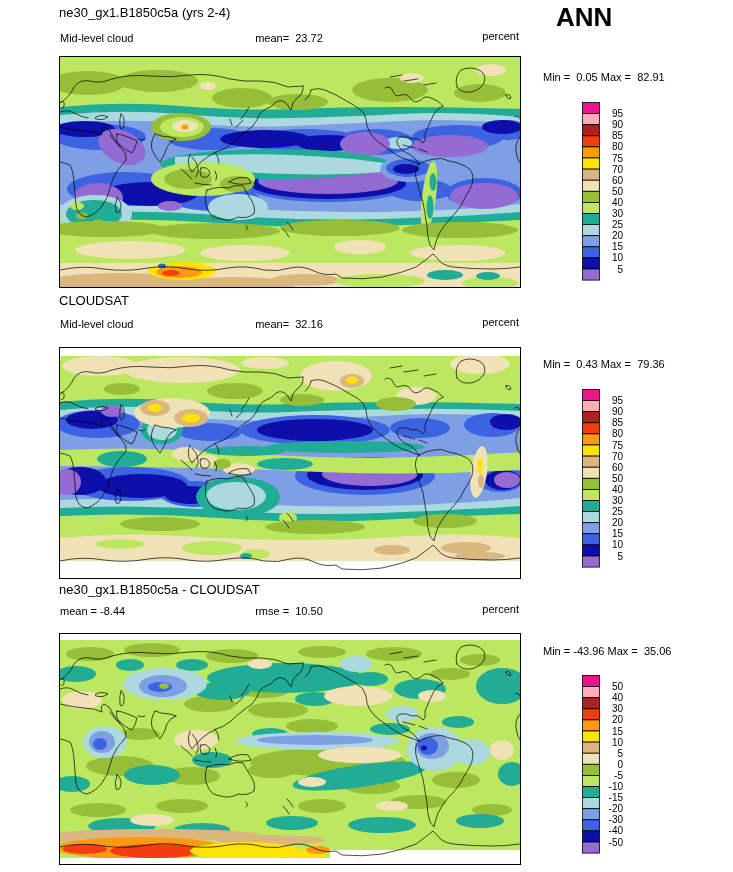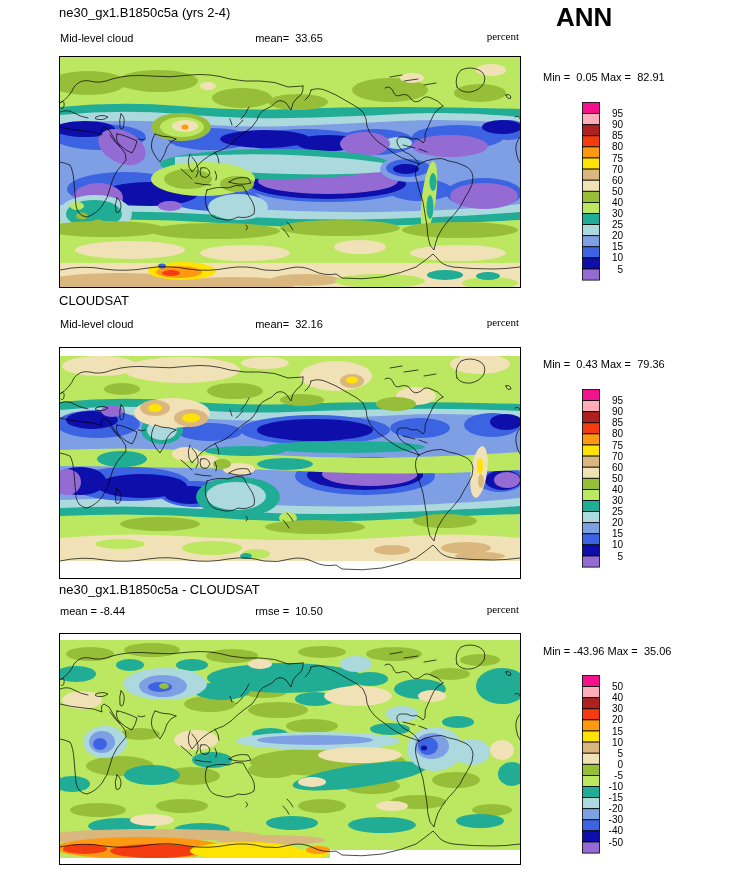--- a/index.html
+++ b/index.html
@@ -1,33 +1,33 @@
 <!DOCTYPE html>
 <html><head>
 <meta charset="utf-8">
 <style>
   html,body{margin:0;padding:0;background:#fff;}
   body{width:733px;height:872px;position:relative;font-family:"Liberation Sans",sans-serif;color:#000;overflow:hidden;}
   .t{position:absolute;white-space:pre;line-height:1.15;}
   .ptitle{left:59px;width:460px;text-align:left;font-size:13px;}
   .rowL{left:60px;font-size:11px;}
   .rowC{left:59px;width:460px;text-align:center;font-size:11px;}
-  .rowR{left:59px;width:460px;text-align:right;font-size:11px;font-family:Liberation Serif, serif;}
+  .rowR{left:59px;width:460px;text-align:right;font-size:11px;}
   .minmax{left:537px;font-size:11px;margin-left:6px;}
   .ann{left:556px;top:3px;font-size:26px;font-weight:bold;}
   .map{position:absolute;left:59px;width:462px;height:232px;border:1px solid #000;box-sizing:border-box;}
   .map svg{display:block;width:100%;height:100%;}
   .cb{position:absolute;left:582px;}
 </style>
 </head>
 <body>
 
 <div class="t ptitle" style="top:6px">ne30_gx1.B1850c5a (yrs 2-4)</div>
 <div class="t rowL" style="top:32px">Mid-level cloud</div>
-<div class="t rowC" style="top:32px">mean=  33.65</div>
+<div class="t rowC" style="top:32px">mean=  23.72</div>
 <div class="t rowR" style="top:30px">percent</div>
 <div class="t ann">ANN</div>
 <div class="t minmax" style="top:71px">Min =  0.05 Max =  82.91</div>
 <div class="cb" style="top:102px"><svg width="48" height="180" xmlns="http://www.w3.org/2000/svg">
       <rect x="0.5" y="0.5" width="17" height="11.1" fill="#F2138C" stroke="#000" stroke-width="0.8"></rect>
       <rect x="0.5" y="11.6" width="17" height="11.1" fill="#FFAEB9" stroke="#000" stroke-width="0.8"></rect>
       <rect x="0.5" y="22.7" width="17" height="11.1" fill="#AE2121" stroke="#000" stroke-width="0.8"></rect>
       <rect x="0.5" y="33.8" width="17" height="11.1" fill="#F33C0F" stroke="#000" stroke-width="0.8"></rect>
       <rect x="0.5" y="44.9" width="17" height="11.1" fill="#FF9912" stroke="#000" stroke-width="0.8"></rect>
       <rect x="0.5" y="56.0" width="17" height="11.1" fill="#FFE303" stroke="#000" stroke-width="0.8"></rect>

